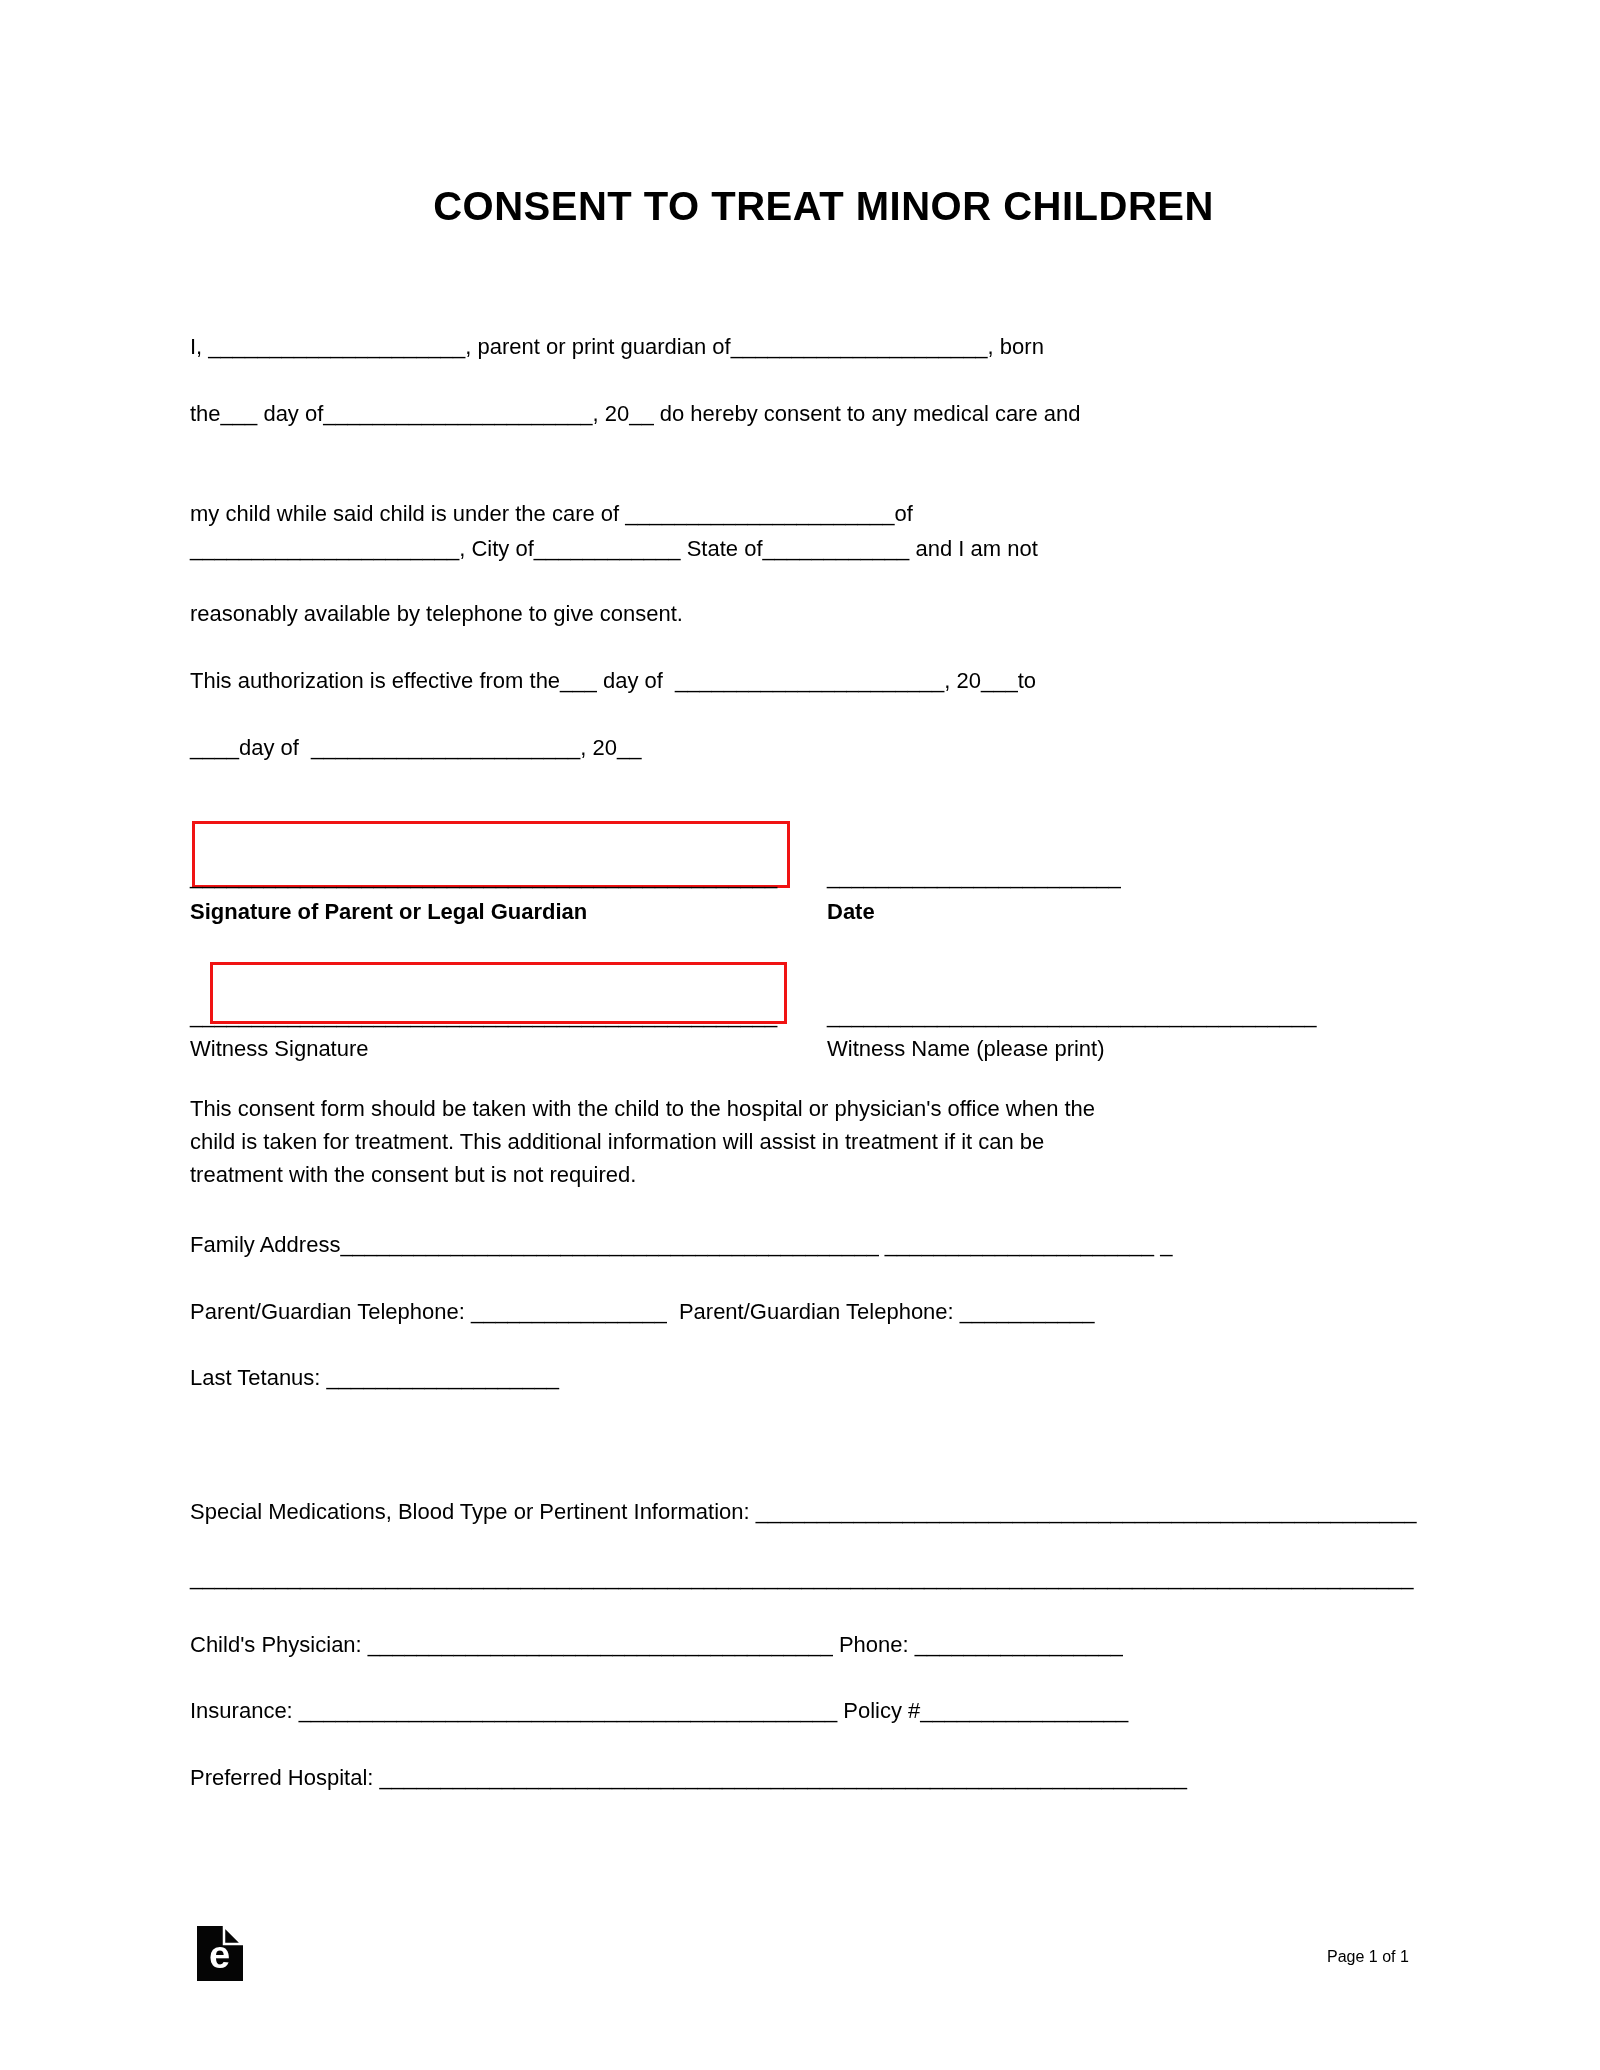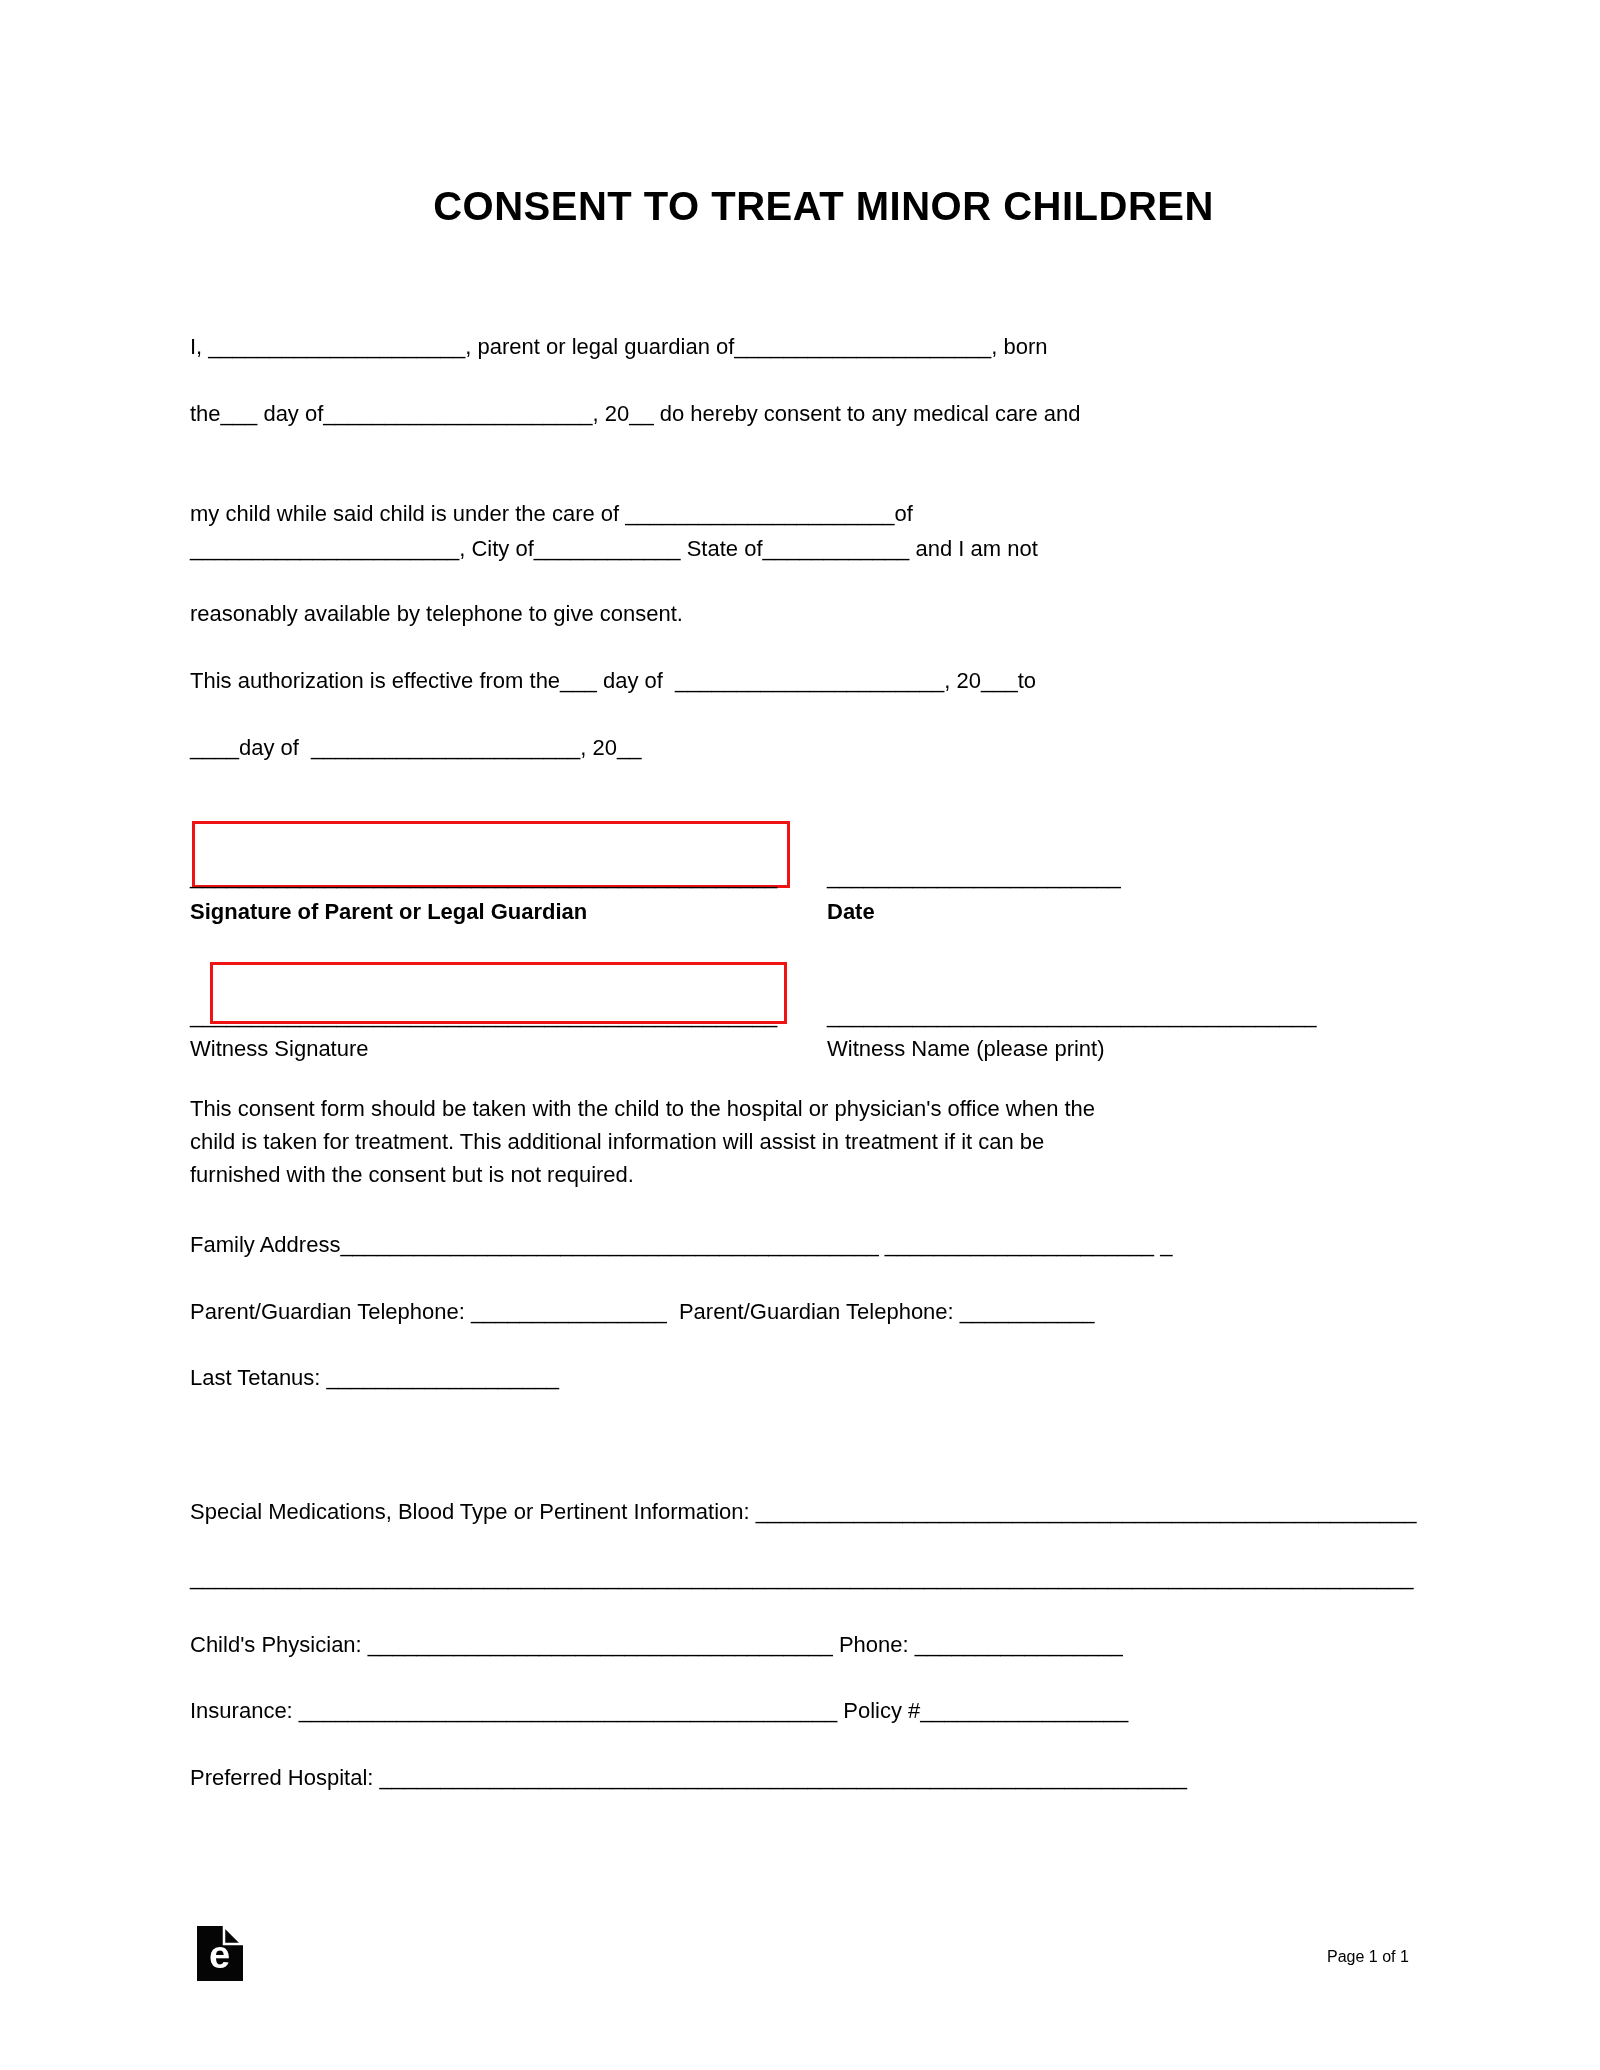--- a/index.html
+++ b/index.html
@@ -52,21 +52,21 @@
     white-space:pre;
   }
 </style>
 </head>
 <body>
 
 <div class="page">
 
   <div class="doc-title">CONSENT TO TREAT MINOR CHILDREN</div>
 
-  <div class="line" style="top:330px">I, _____________________, parent or legal guardian of_____________________, born</div>
+  <div class="line" style="top:330px">I, _____________________, parent or print guardian of_____________________, born</div>
   <div class="line" style="top:397px">the___ day of______________________, 20__ do hereby consent to any medical care and</div>
   <div class="line" style="top:497px">my child while said child is under the care of ______________________of</div>
   <div class="line" style="top:532px">______________________, City of____________ State of____________ and I am not</div>
   <div class="line" style="top:597px">reasonably available by telephone to give consent.</div>
   <div class="line" style="top:664px">This authorization is effective from the___ day of  ______________________, 20___to</div>
   <div class="line" style="top:731px">____day of  ______________________, 20__</div>
 
   <div class="sig-box sig-box-1"></div>
   <div class="line" style="top:860px">________________________________________________</div>
   <div class="line right-col" style="top:860px">________________________</div>
@@ -74,21 +74,21 @@
   <div class="line bold right-col" style="top:895px">Date</div>
 
   <div class="sig-box sig-box-2"></div>
   <div class="line" style="top:999px">________________________________________________</div>
   <div class="line right-col" style="top:999px">________________________________________</div>
   <div class="line" style="top:1032px">Witness Signature</div>
   <div class="line right-col" style="top:1032px">Witness Name (please print)</div>
 
   <div class="line" style="top:1092px">This consent form should be taken with the child to the hospital or physician's office when the</div>
   <div class="line" style="top:1125px">child is taken for treatment. This additional information will assist in treatment if it can be</div>
-  <div class="line" style="top:1158px">furnished with the consent but is not required.</div>
+  <div class="line" style="top:1158px">treatment with the consent but is not required.</div>
 
   <div class="line" style="top:1228px">Family Address____________________________________________ ______________________ _</div>
   <div class="line" style="top:1295px">Parent/Guardian Telephone: ________________  Parent/Guardian Telephone: ___________</div>
   <div class="line" style="top:1361px">Last Tetanus: ___________________</div>
   <div class="line" style="top:1495px">Special Medications, Blood Type or Pertinent Information: ______________________________________________________</div>
   <div class="line" style="top:1561px">____________________________________________________________________________________________________</div>
   <div class="line" style="top:1628px">Child's Physician: ______________________________________ Phone: _________________</div>
   <div class="line" style="top:1694px">Insurance: ____________________________________________ Policy #_________________</div>
   <div class="line" style="top:1761px">Preferred Hospital: __________________________________________________________________</div>
 

